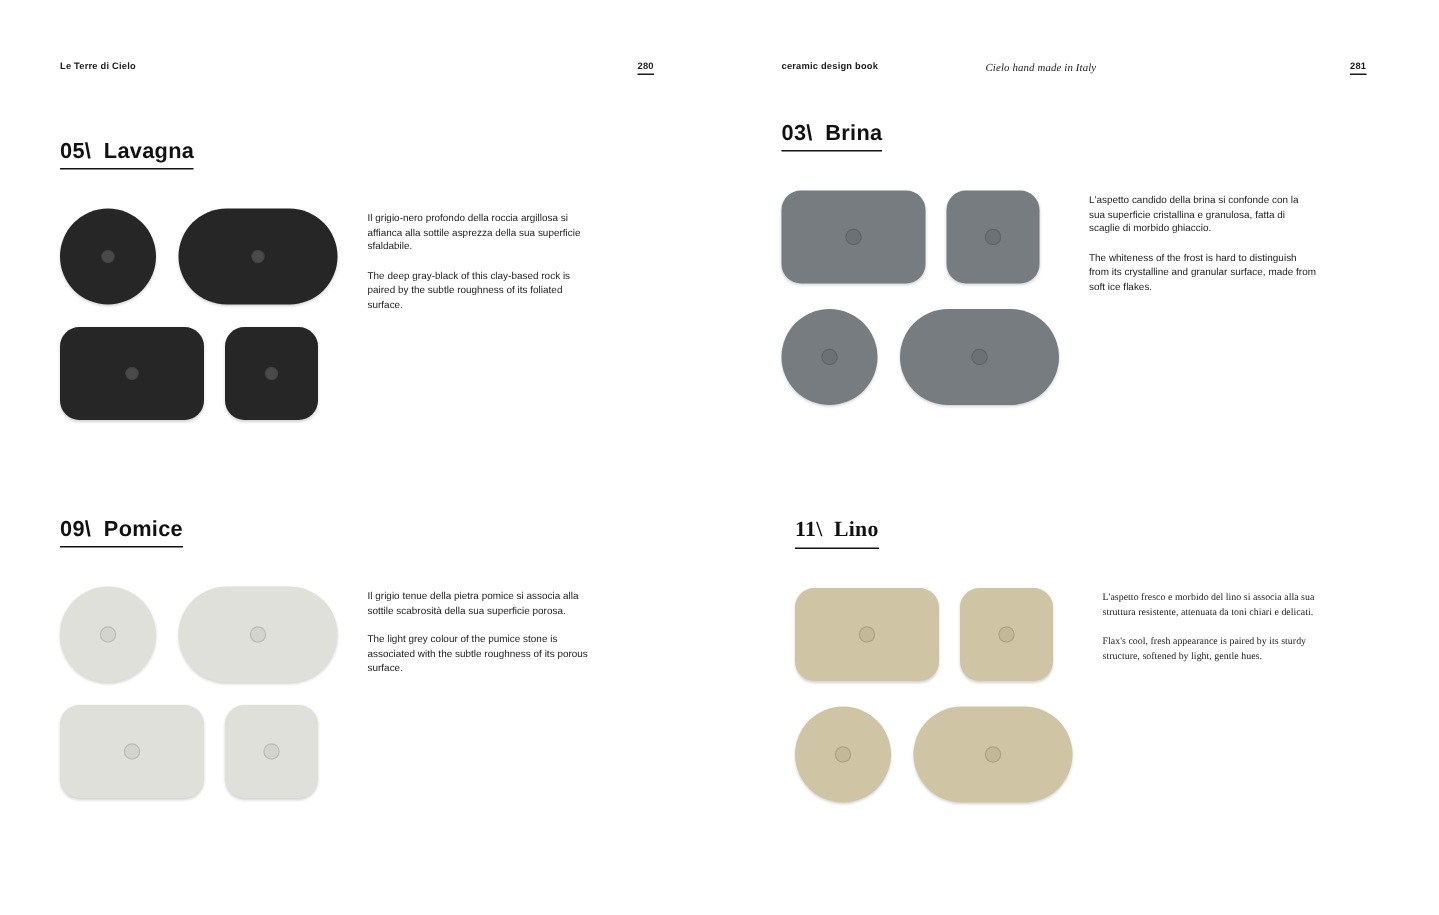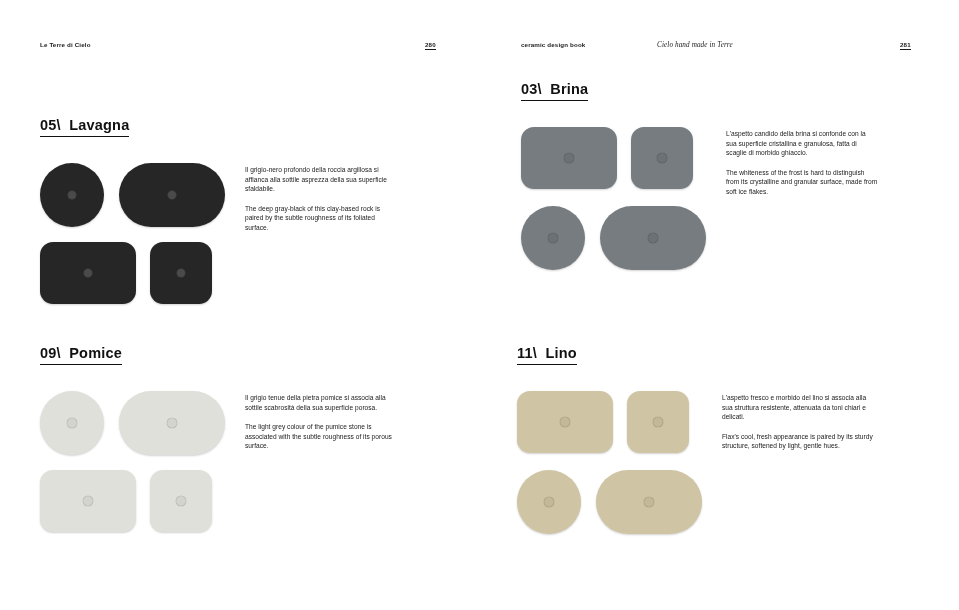--- a/index.html
+++ b/index.html
@@ -47,24 +47,24 @@
   
   .spread {
     position: absolute;
     inset: 0;
   }
   .section {
     position: absolute;
     width: 400px;
     height: 210px;
   }
-  .sec-lavagna { left: 40px;  top: 92px; margin-top: 24px; }
+  .sec-lavagna { left: 40px;  top: 92px; }
   .sec-brina   { left: 521px; top: 80px; }
   .sec-pomice  { left: 40px;  top: 344px; }
-  .sec-lino    { left: 517px; top: 344px; }
+  .sec-lino    { left: 530px; top: 344px; font-family: Liberation Serif, serif; }
 
   .section-heading {
     font-size: 14.5px;
     font-weight: 700;
     letter-spacing: 0.2px;
     color: #111111;
     display: inline-block;
     border-bottom: 1.4px solid #111111;
     padding-bottom: 3px;
     white-space: pre;
@@ -133,21 +133,21 @@
   }
   .description p { margin: 0; }
   .description p + p { margin-top: 10px; }
 </style>
 </head>
 <body>
 
 <div class="page-header hdr-left-title">Le Terre di Cielo</div>
 <div class="page-header hdr-left-folio"><span class="folio">280</span></div>
 <div class="page-header hdr-right-title">ceramic design book</div>
-<div class="page-header hdr-right-sub">Cielo hand made in Terre</div>
+<div class="page-header hdr-right-sub">Cielo hand made in Italy</div>
 <div class="page-header hdr-right-folio"><span class="folio">281</span></div>
 
 <div class="spread">
 
   <div class="section sec-lavagna">
     <div class="section-heading">05\  Lavagna</div>
     <div class="section-body">
       <div class="basin-grid">
         <div class="basin shape-circle slot-tl" style="left:0px;  top:0px;">
             <div class="body" style="background: rgb(38, 38, 38);"></div>

